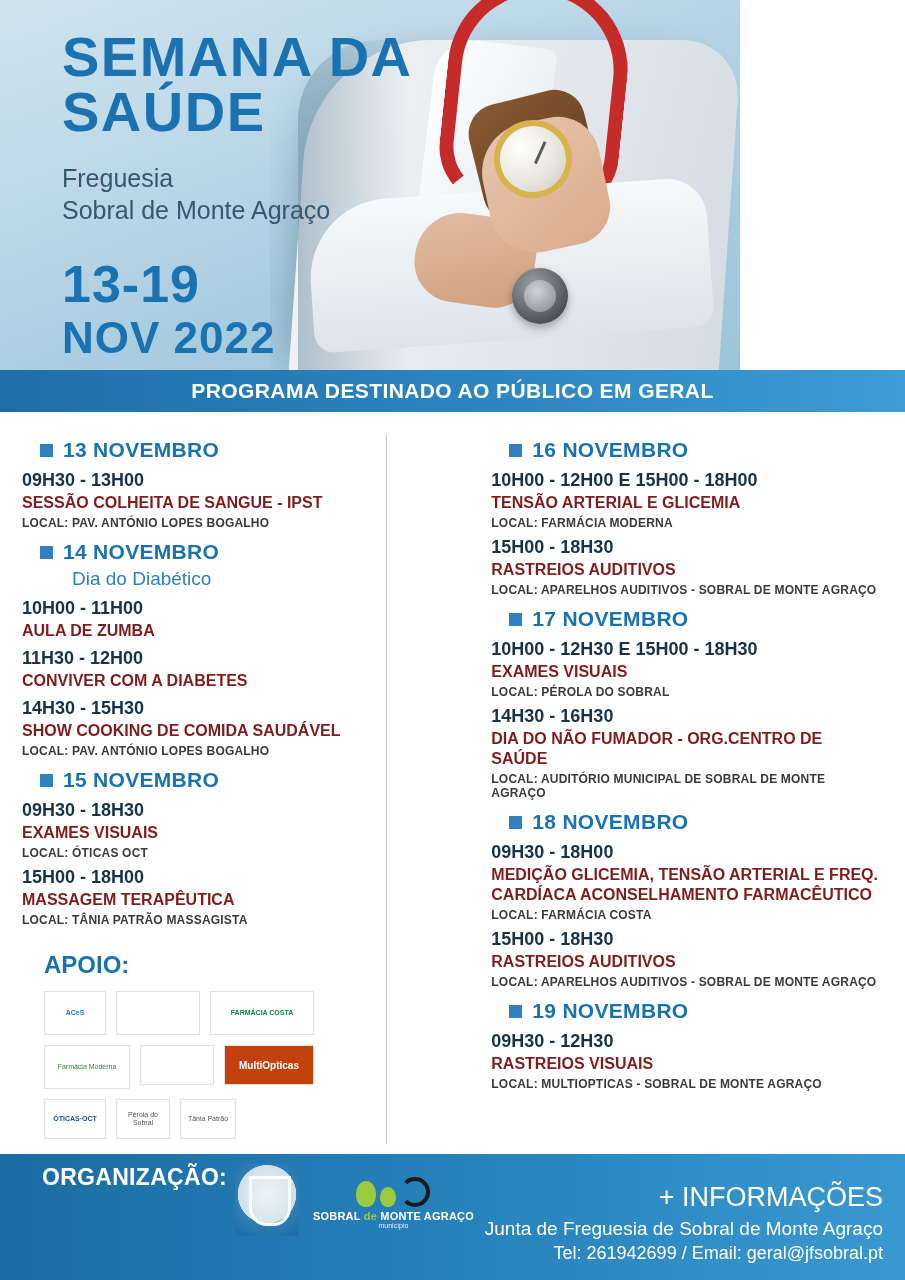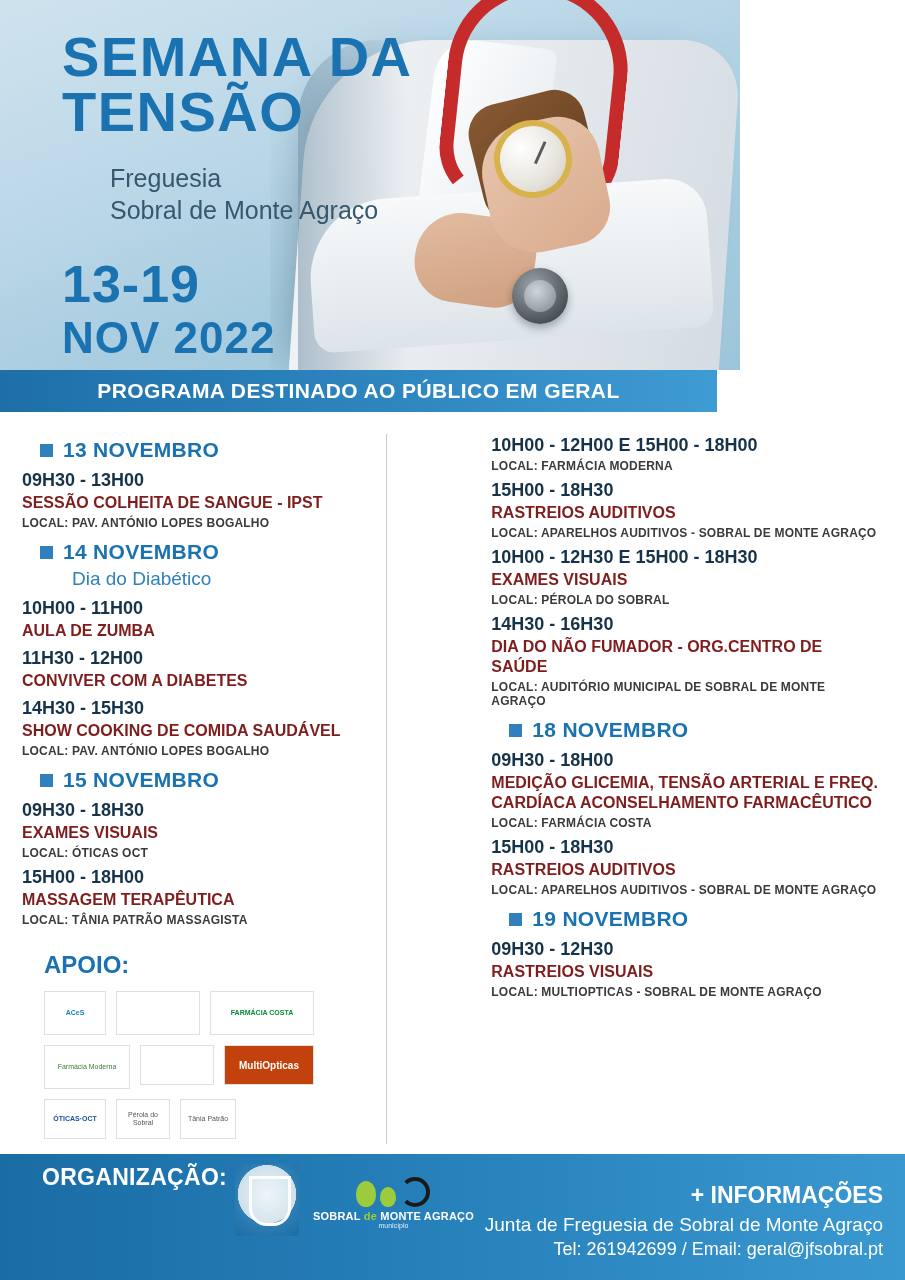--- a/index.html
+++ b/index.html
@@ -119,32 +119,32 @@
     background: radial-gradient(circle at 40% 35%, #cfd6da, #7d878c);
   }
 
   .hero-text { position: absolute; left: 62px; top: 30px; z-index: 5; }
   .title-main {
     font-size: 56px; font-weight: 800; color: #1a72b0;
     letter-spacing: 1.5px; line-height: .98;
   }
   .title-sub {
     margin-top: 22px;
-    font-size: 25px; color: #35586e; line-height: 1.3; font-weight: 400; margin-left: 48px;
+    font-size: 25px; color: #35586e; line-height: 1.3; font-weight: 400;
   }
   .dates {
     margin-top: 30px;
     font-size: 52px; font-weight: 700; color: #1a72b0; line-height: 1.05;
     letter-spacing: 1px;
   }
   .dates .year { font-size: 44px; display:block; margin-top: 4px; }
 
   
   .banner {
-    width: 717px; height: 42px;
+    width: 905px; height: 42px;
     background: linear-gradient(90deg,#1e6fa8 0%, #2e86c0 55%, #3f9bd3 100%);
     color: #fff;
     display: flex; align-items: center; justify-content: center;
     font-size: 21px; font-weight: 700; letter-spacing: .4px;
   }
 
   
   .program {
     position: relative;
     display: flex;
@@ -230,21 +230,21 @@
   .muni-logo { display:flex; flex-direction:column; align-items:center; }
   .muni-mark { display:flex; align-items:flex-end; gap:4px; height:36px; }
   .tree { width:20px;height:26px;border-radius:50% 50% 45% 45%; background:#9ccb3b; }
   .tree.t2 { width:16px;height:20px; }
   .swirl { width:30px;height:30px;border:4px solid #1a1a1a;border-radius:50%;border-left-color:transparent; }
   .muni-text { font-size: 11px; font-weight:700; color:#fff; margin-top:3px; letter-spacing:.2px; }
   .muni-text em { color:#9ccb3b; font-style: normal; }
   .muni-sub { font-size: 7px; color:#e3f0f8; }
 
   .footer-right { text-align: right; padding-top: 18px; }
-  .info-title { font-size: 23px; font-weight: 700; }
+  .info-title { font-size: 27px; font-weight: 400; }
   .info-line { font-size: 19px; margin-top: 5px; }
   .info-line2 { font-size: 18px; margin-top: 3px; }
 </style>
 </head>
 <body>
 
 <div class="poster">
 
   <div class="hero">
     <div class="hero-photo">
@@ -257,21 +257,21 @@
       <div class="hand2"></div>
       <div class="watch-band"></div>
       <div class="hand"></div>
       <div class="watch-face"></div>
       <div class="stetho-head"></div>
     </div>
 
     <div class="hero-text">
       <div class="title-main">
         <div>SEMANA DA</div>
-        <div>TENSÃO</div>
+        <div>SAÚDE</div>
       </div>
       <div class="title-sub">
         <div>Freguesia</div>
         <div>Sobral de Monte Agraço</div>
       </div>
       <div class="dates">
         <span>13-19</span>
         <span class="year">NOV 2022</span>
       </div>
     </div>
@@ -336,28 +336,37 @@
           <div class="logo l7">ÓTICAS·OCT</div>
           <div class="logo l8">Pérola do Sobral</div>
           <div class="logo l9">Tânia Patrão</div>
         </div>
       </div>
     </div>
 
     <div class="col right">
 
       <div class="day">
+        <div class="day-head">
+          <span class="bullet"></span>
+          <span class="day-title">16 NOVEMBRO</span>
+        </div>
         <div class="time">10H00 - 12H00 E 15H00 - 18H00</div>
+        <div class="event">TENSÃO ARTERIAL E GLICEMIA</div>
         <div class="local">LOCAL: FARMÁCIA MODERNA</div>
         <div class="time">15H00 - 18H30</div>
         <div class="event">RASTREIOS AUDITIVOS</div>
         <div class="local">LOCAL: APARELHOS AUDITIVOS - SOBRAL DE MONTE AGRAÇO</div>
       </div>
 
       <div class="day">
+        <div class="day-head">
+          <span class="bullet"></span>
+          <span class="day-title">17 NOVEMBRO</span>
+        </div>
         <div class="time">10H00 - 12H30 E 15H00 - 18H30</div>
         <div class="event">EXAMES VISUAIS</div>
         <div class="local">LOCAL: PÉROLA DO SOBRAL</div>
         <div class="time">14H30 - 16H30</div>
         <div class="event">DIA DO NÃO FUMADOR - ORG.CENTRO DE SAÚDE</div>
         <div class="local">LOCAL: AUDITÓRIO MUNICIPAL DE SOBRAL DE MONTE AGRAÇO</div>
       </div>
 
       <div class="day">
         <div class="day-head">

